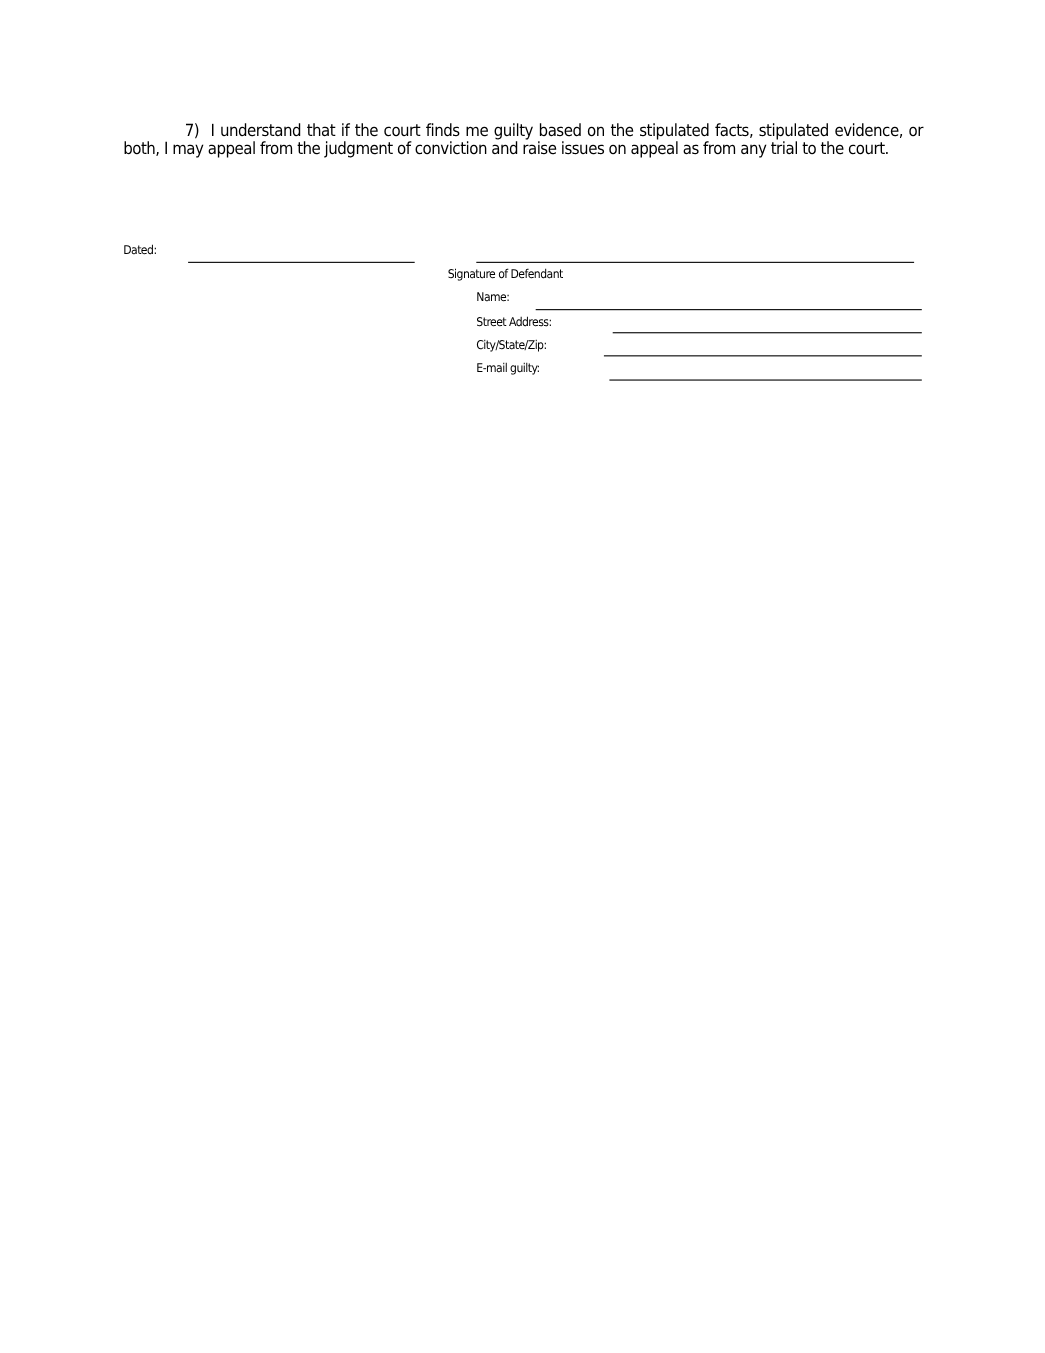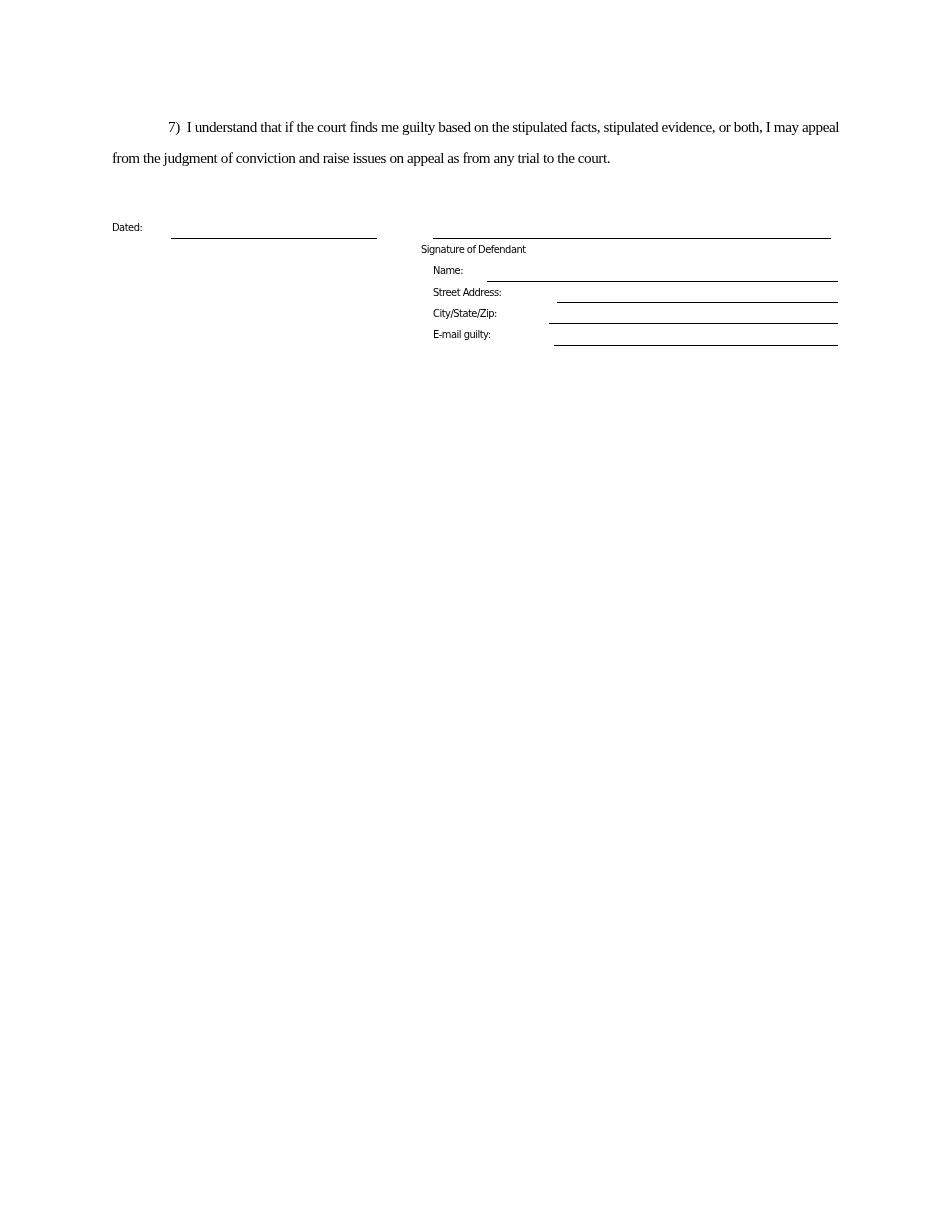--- a/index.html
+++ b/index.html
@@ -1,33 +1,33 @@
 <!DOCTYPE html>
 <html><head>
 <meta charset="utf-8">
 <style>
   html, body { margin:0; padding:0; background:#ffffff; }
   body { width:950px; height:1230px; position:relative; overflow:hidden;
          font-family:"DejaVu Sans Condensed","DejaVu Sans", sans-serif; color:#000; }
   .para { position:absolute; left:112px; top:111px; width:727px; font-size:15.2px;
-          line-height:31px; text-align:justify; letter-spacing:-0.45px; font-stretch:condensed;font-family:Liberation Serif, serif; }
+          line-height:16px; text-align:justify; letter-spacing:-0.45px; font-stretch:condensed; }
   .para .num { padding-left:56px; }
   .t { position:absolute; font-size:11px; letter-spacing:-0.5px; white-space:nowrap; line-height:18px; }
   .line { position:absolute; height:1px; background:#000; }
 </style>
 </head>
 <body>
 
 <div class="para"><span class="num">7)</span>&nbsp;&nbsp;<span>I understand that if the court finds me guilty based on the stipulated facts, stipulated evidence, or both, I may appeal from the judgment of conviction and raise issues on appeal as from any trial to the court.</span></div>
 
 <span class="t" style="left:112px;top:219px;">Dated:</span>
 <div class="line" style="left:171px;top:238px;width:206px;"></div>
 
 <div class="line" style="left:433px;top:238px;width:398px;"></div>
-<span class="t" style="left:421px;top:241px;text-align:right;">Signature of Defendant</span>
+<span class="t" style="left:407px;top:241px;text-align:right;">Signature of Defendant</span>
 
 <span class="t" style="left:433px;top:262px;">Name:</span>
 <div class="line" style="left:487px;top:281px;width:351px;"></div>
 
 <span class="t" style="left:433px;top:284px;text-align:right;">Street Address:</span>
 <div class="line" style="left:557px;top:302px;width:281px;"></div>
 
 <span class="t" style="left:433px;top:305px;">City/State/Zip:</span>
 <div class="line" style="left:549px;top:323px;width:289px;"></div>
 

